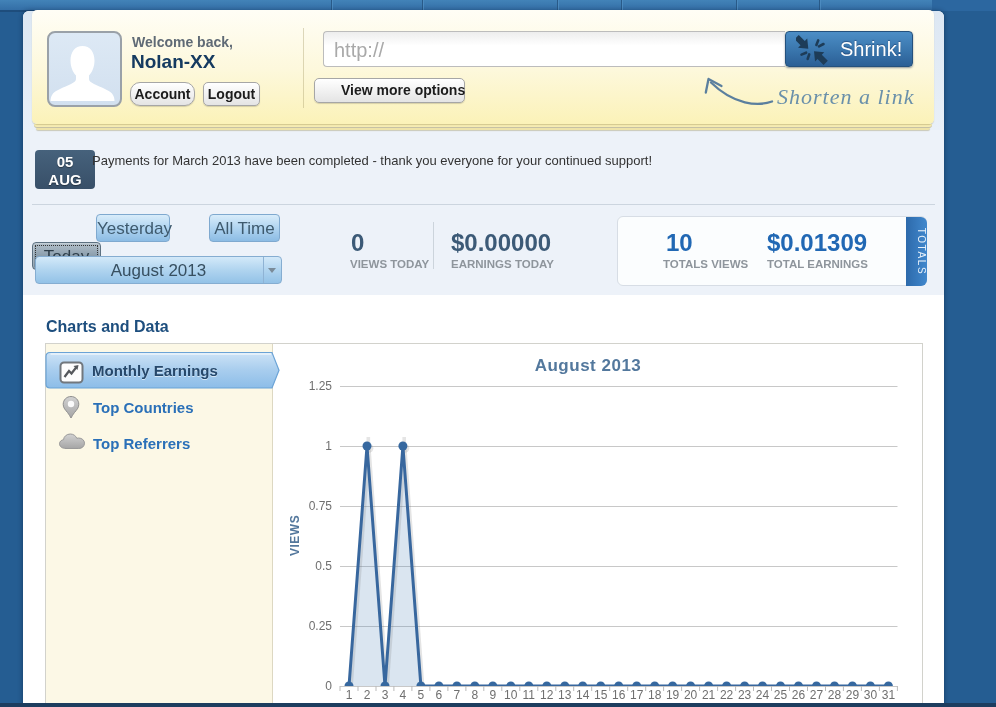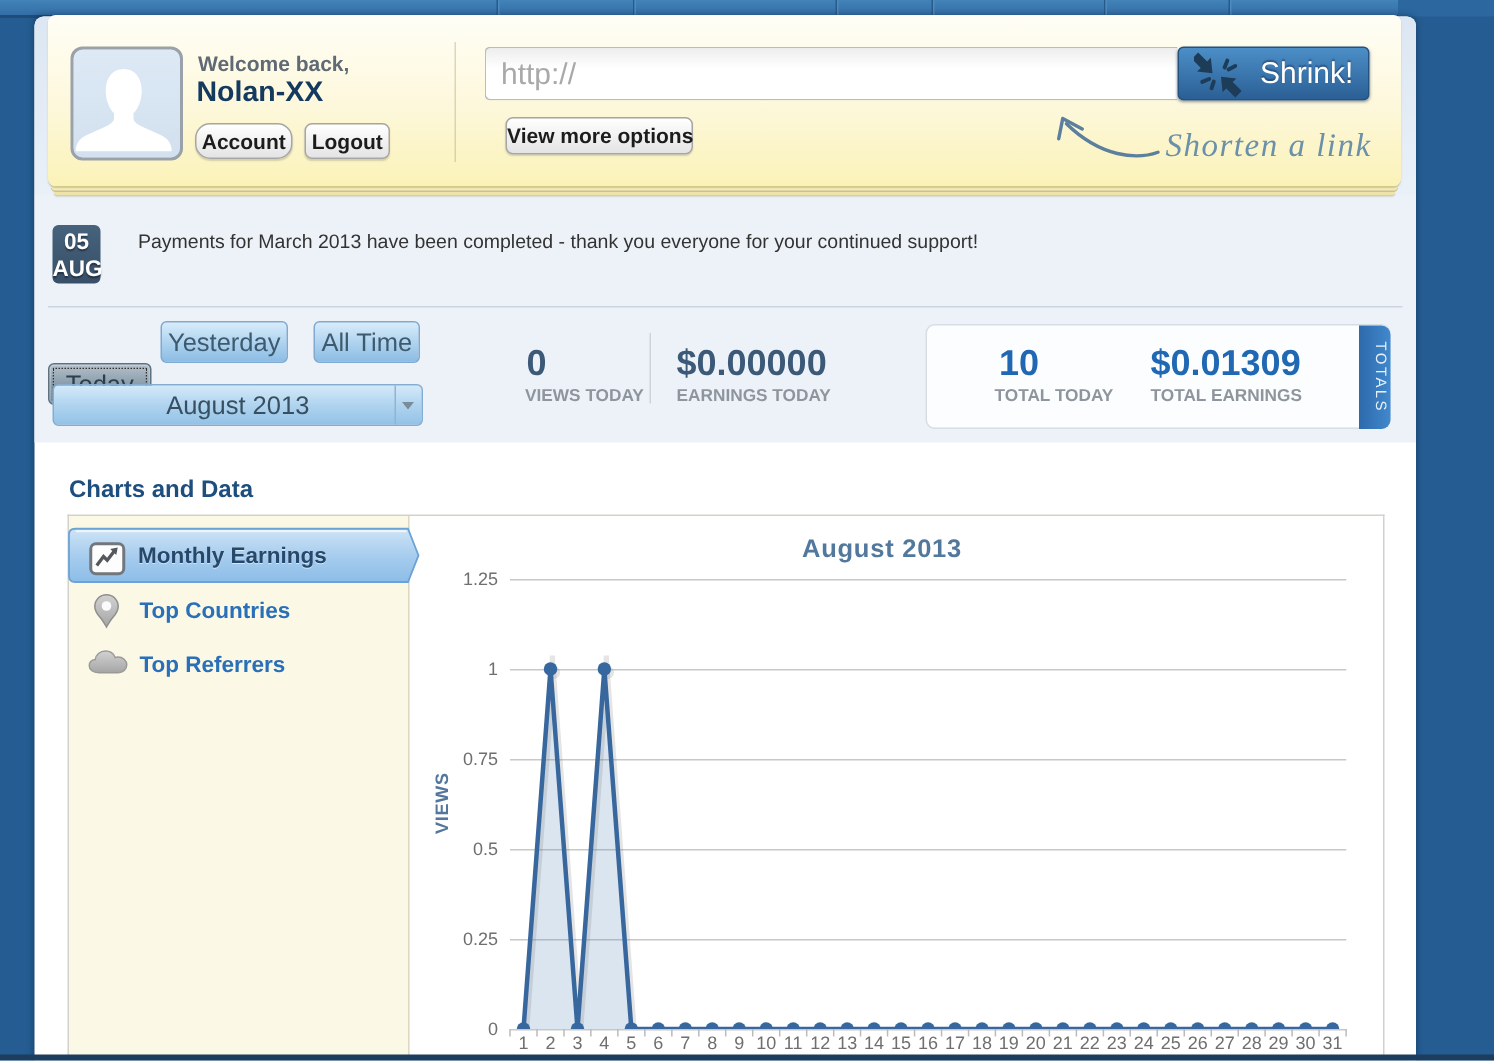--- a/index.html
+++ b/index.html
@@ -30,34 +30,34 @@
   #btnAccount{left:130px;top:82px;width:63px;height:22px;line-height:22px;border-radius:10px;}
   #btnLogout{left:203px;top:82px;width:55px;height:22px;line-height:22px;}
   
   #urlinput{left:323px;top:31px;width:462px;height:36px;background:linear-gradient(180deg,#ededed 0%,#ffffff 40%);
     border:1px solid #bcbcbc;border-right:0;border-radius:4px 0 0 4px;
     font-size:20px;color:#a9a9a9;line-height:36px;padding-left:10px;box-sizing:border-box;}
   #shrinkbtn{left:785px;top:31px;width:128px;height:36px;border-radius:4px;
     background:linear-gradient(180deg,#4c8ec6 0%,#3975ac 55%,#2b5f95 100%);
     border:1px solid #24517d;box-sizing:border-box;box-shadow:0 1px 2px rgba(40,60,90,.5);}
   #shrinktxt{left:840px;top:38px;font-size:20px;color:#fff;text-shadow:0 -1px 1px rgba(0,0,40,.35);}
-  #viewmore{left:337px;top:78px;width:123px;height:23px;line-height:23px;white-space:nowrap;}
+  #viewmore{left:314px;top:78px;width:123px;height:23px;line-height:23px;white-space:nowrap;padding-left:26px;}
   #script{left:777px;top:84px;font-family:"Liberation Serif",serif;font-style:italic;font-size:22px;letter-spacing:1px;color:#6a90aa;}
   
-  #badge{left:35px;top:150px;width:32px;height:39px;border-radius:4px;
+  #badge{left:35px;top:150px;width:60px;height:39px;border-radius:4px;
     background:linear-gradient(180deg,#46627c,#384f68);color:#fff;font-weight:bold;font-size:15px;
     text-align:center;line-height:18px;padding-top:3px;box-sizing:border-box;text-shadow:0 1px 1px rgba(0,0,0,.4);}
   #anntext{left:92px;top:153px;font-size:13px;color:#333;}
   #annline{left:32px;top:204px;width:903px;height:1px;background:#ccd5df;}
   
   .bbtn{height:28px;line-height:27px;text-align:center;border-radius:4px;font-size:17px;box-sizing:border-box;}
   #btnToday{left:32px;top:214px;width:69px;background:linear-gradient(180deg,#b3c0ca 0%,#8a9dac 50%,#71879a 100%);
     border:1px solid #5d7181;color:#2e3e4a;box-shadow:inset 0 0 0 1px rgba(255,255,255,.25);outline:1px dotted #333;outline-offset:-4px;margin-top:28px;}
   .bluebtn{background:linear-gradient(180deg,#d8ecfa 0%,#b0d4f0 50%,#8cbce4 100%);border:1px solid #7fa9cf;color:#3e5a6e;}
-  #btnYest{left:107px;top:214px;width:85px;}
+  #btnYest{left:96px;top:214px;width:74px;}
   #btnAll{left:209px;top:214px;width:71px;}
   #dropdown{left:35px;top:256px;width:247px;background:linear-gradient(180deg,#d3e9f9 0%,#b0d4ef 50%,#93c2e7 100%);
     border:1px solid #85add1;color:#374f60;}
   #ddbox{left:263px;top:257px;width:18px;height:26px;border-left:1px solid #8fb3d4;}
   #ddarrow{left:268px;top:268px;width:0;height:0;border-left:4px solid transparent;border-right:4px solid transparent;border-top:5px solid #7a8b99;}
   
   .statnum{font-size:24px;font-weight:bold;color:#3c5a77;}
   .statlbl{font-size:11.5px;font-weight:bold;color:#8e959c;}
   #sn1{left:351px;top:229px;} #sl1{left:350px;top:258px;}
   #sn2{left:451px;top:229px;} #sl2{left:451px;top:258px;}
@@ -138,21 +138,21 @@
 <div class="abs bbtn" id="dropdown">August 2013</div>
 <div class="abs" id="ddbox"></div>
 <div class="abs" id="ddarrow"></div>
 <div class="abs statnum" id="sn1">0</div>
 <div class="abs statlbl" id="sl1">VIEWS TODAY</div>
 <div class="abs statnum" id="sn2">$0.00000</div>
 <div class="abs statlbl" id="sl2">EARNINGS TODAY</div>
 <div class="abs" id="statdiv"></div>
 <div class="abs" id="totbox"></div>
 <div class="abs bluenum" id="tn1">10</div>
-<div class="abs statlbl" id="tl1">TOTAL TODAY</div>
+<div class="abs statlbl" id="tl1">TOTALS VIEWS</div>
 <div class="abs bluenum" id="tn2">$0.01309</div>
 <div class="abs statlbl" id="tl2">TOTAL EARNINGS</div>
 <div class="abs" id="tottab"></div>
 <svg class="abs" style="left:906px;top:217px" width="21" height="69" viewBox="0 0 21 69">
     <text x="0" y="0" transform="translate(11.5,34.5) rotate(90)" font-family="Liberation Sans" font-size="10" letter-spacing="1.6" fill="#e8f1fa" text-anchor="middle">TOTALS</text>
   </svg>
 <div class="abs" id="chhead">Charts and Data</div>
 <div class="abs" id="chartbox"></div>
 <div class="abs" id="sidebar"></div>
 <svg class="abs" style="left:45px;top:350px" width="240" height="105" viewBox="0 0 240 105">

